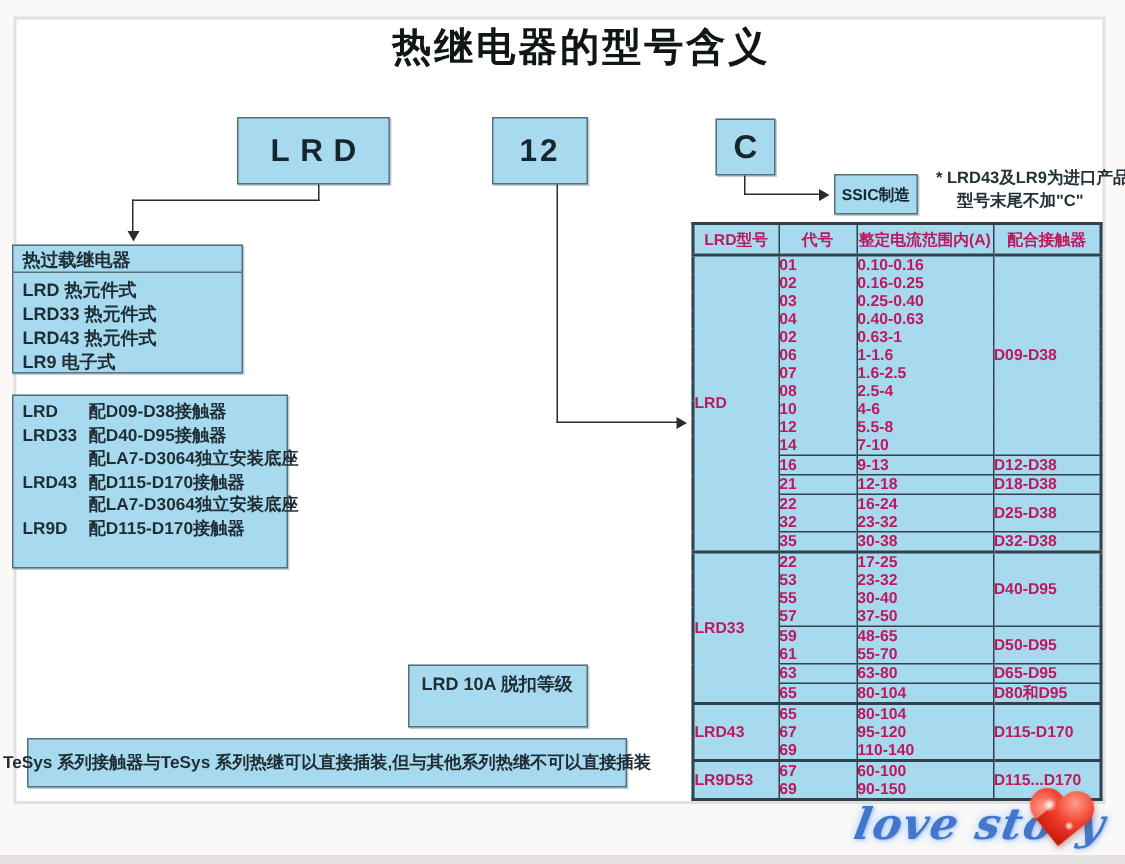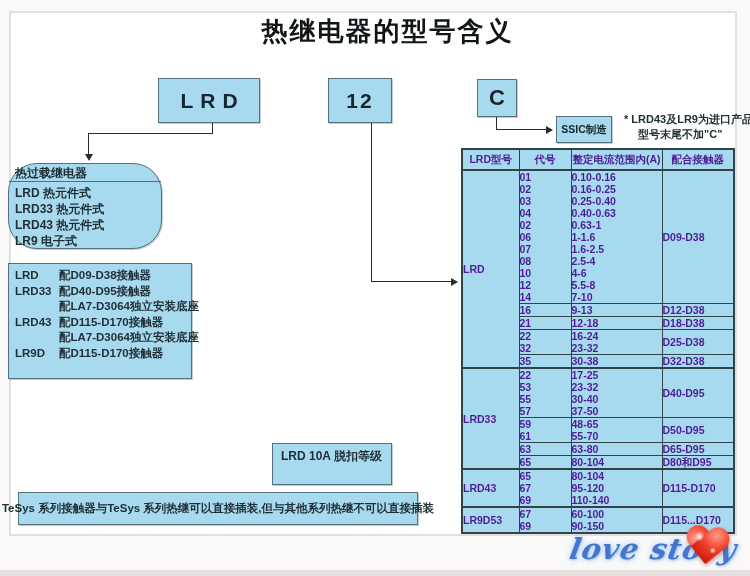--- a/index.html
+++ b/index.html
@@ -23,42 +23,42 @@
   .box-lrd{left:158px;top:78px;width:102px;height:45px;font-size:21px;letter-spacing:7px;text-indent:7px;}
   .box-12{left:328px;top:78px;width:64px;height:45px;font-size:21px;letter-spacing:2px;}
   .box-c{left:477px;top:79px;width:40px;height:38px;font-size:22px;}
   .box-ssic{left:556px;top:116px;width:56px;height:27px;font-size:10.5px;font-weight:bold;}
 
   .note{position:absolute;left:624px;top:112px;width:124px;font-size:11px;font-weight:bold;line-height:15px;color:#223038;}
   .note div{white-space:nowrap;}
   .note .l2{padding-left:14px;}
 
   
-  .box-types{left:8px;top:163px;width:154px;height:86px;font-size:12px;font-weight:bold;border-radius:29px;}
+  .box-types{left:8px;top:163px;width:154px;height:86px;font-size:12px;font-weight:bold;}
   .box-types .hdr{padding:1px 6px 0;height:16px;line-height:16px;border-bottom:1px solid var(--box-border);}
   .box-types .list{padding:3px 6px 0;}
   .box-types .list div{line-height:16px;white-space:nowrap;}
 
   
   .box-match{left:8px;top:263px;width:184px;height:116px;font-size:11.5px;font-weight:bold;padding:4px 0 0;}
   .box-match .row{display:flex;line-height:15.6px;white-space:nowrap;}
   .box-match .m{width:44px;padding-left:6px;flex:none;}
   .box-match .d{flex:1;}
 
   .box-trip{left:272px;top:443px;width:120px;height:42px;font-size:12px;font-weight:bold;padding:4px 8px;}
   .box-tesys{left:18px;top:492px;width:400px;height:33px;font-size:11.5px;font-weight:bold;display:flex;align-items:center;justify-content:center;white-space:nowrap;}
 
   
   .line{position:absolute;background:#2b2b2b;}
   .arrow-down{position:absolute;width:0;height:0;border-left:4px solid transparent;border-right:4px solid transparent;border-top:7px solid #2b2b2b;}
   .arrow-right{position:absolute;width:0;height:0;border-top:4px solid transparent;border-bottom:4px solid transparent;border-left:7px solid #2b2b2b;}
 
   
   .tbl-wrap{position:absolute;left:461px;top:148px;}
-  table.spec{border-collapse:collapse;background:var(--box-fill);border:2px solid var(--table-line);table-layout:fixed;width:272px;color:#4c1d95;}
+  table.spec{border-collapse:collapse;background:var(--box-fill);border:2px solid var(--table-line);table-layout:fixed;width:272px;color:#be185d;}
   table.spec th{height:19px;font-size:10.5px;font-weight:bold;border-bottom:2px solid var(--table-line);padding:0;text-align:center;white-space:nowrap;}
   table.spec th + th{border-left:1px solid var(--table-line);}
   table.spec td{height:12px;line-height:12px;font-size:10.5px;font-weight:bold;padding:0;white-space:nowrap;overflow:visible;}
   td.model{padding-left:7px;}
   td.code{padding-left:10px;border-left:1px solid var(--table-line);}
   td.range{padding-left:14px;border-left:1px solid var(--table-line);}
   td.cont{text-align:left;border-left:1px solid var(--table-line);}
   tr.gstart td{border-top:1px solid var(--table-line);}
   tr.sstart td{border-top:2px solid var(--table-line);}
 

